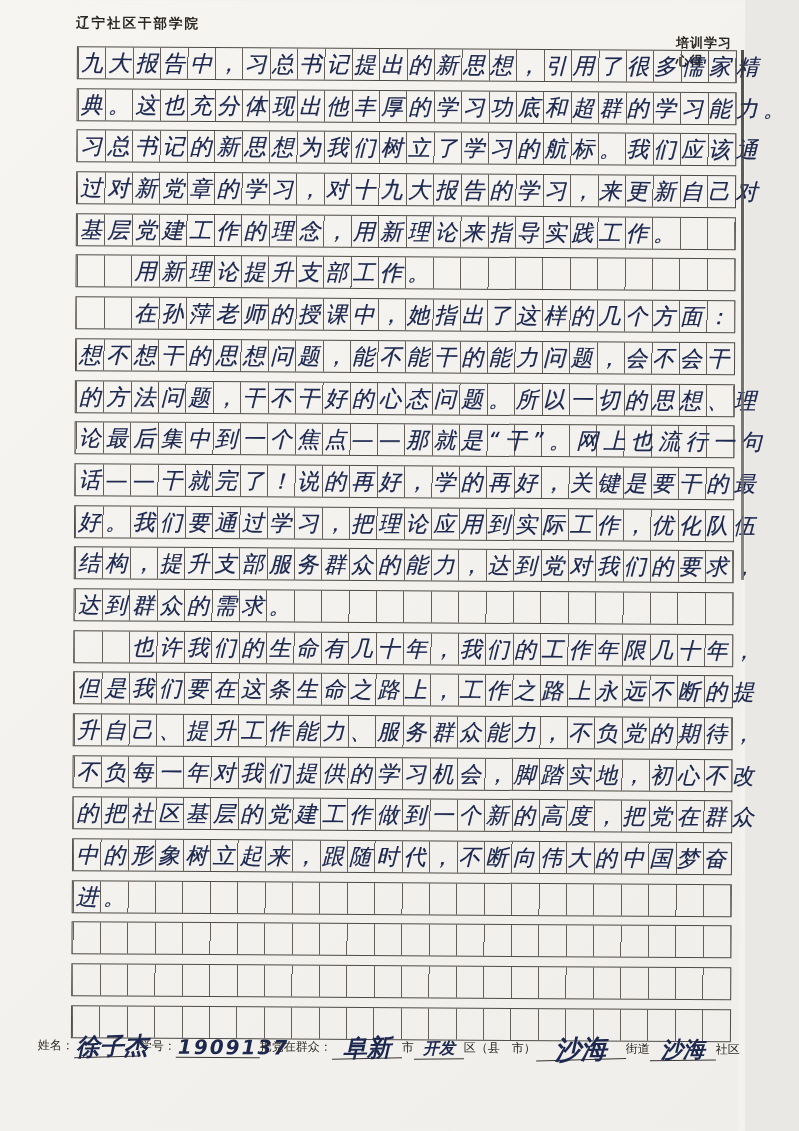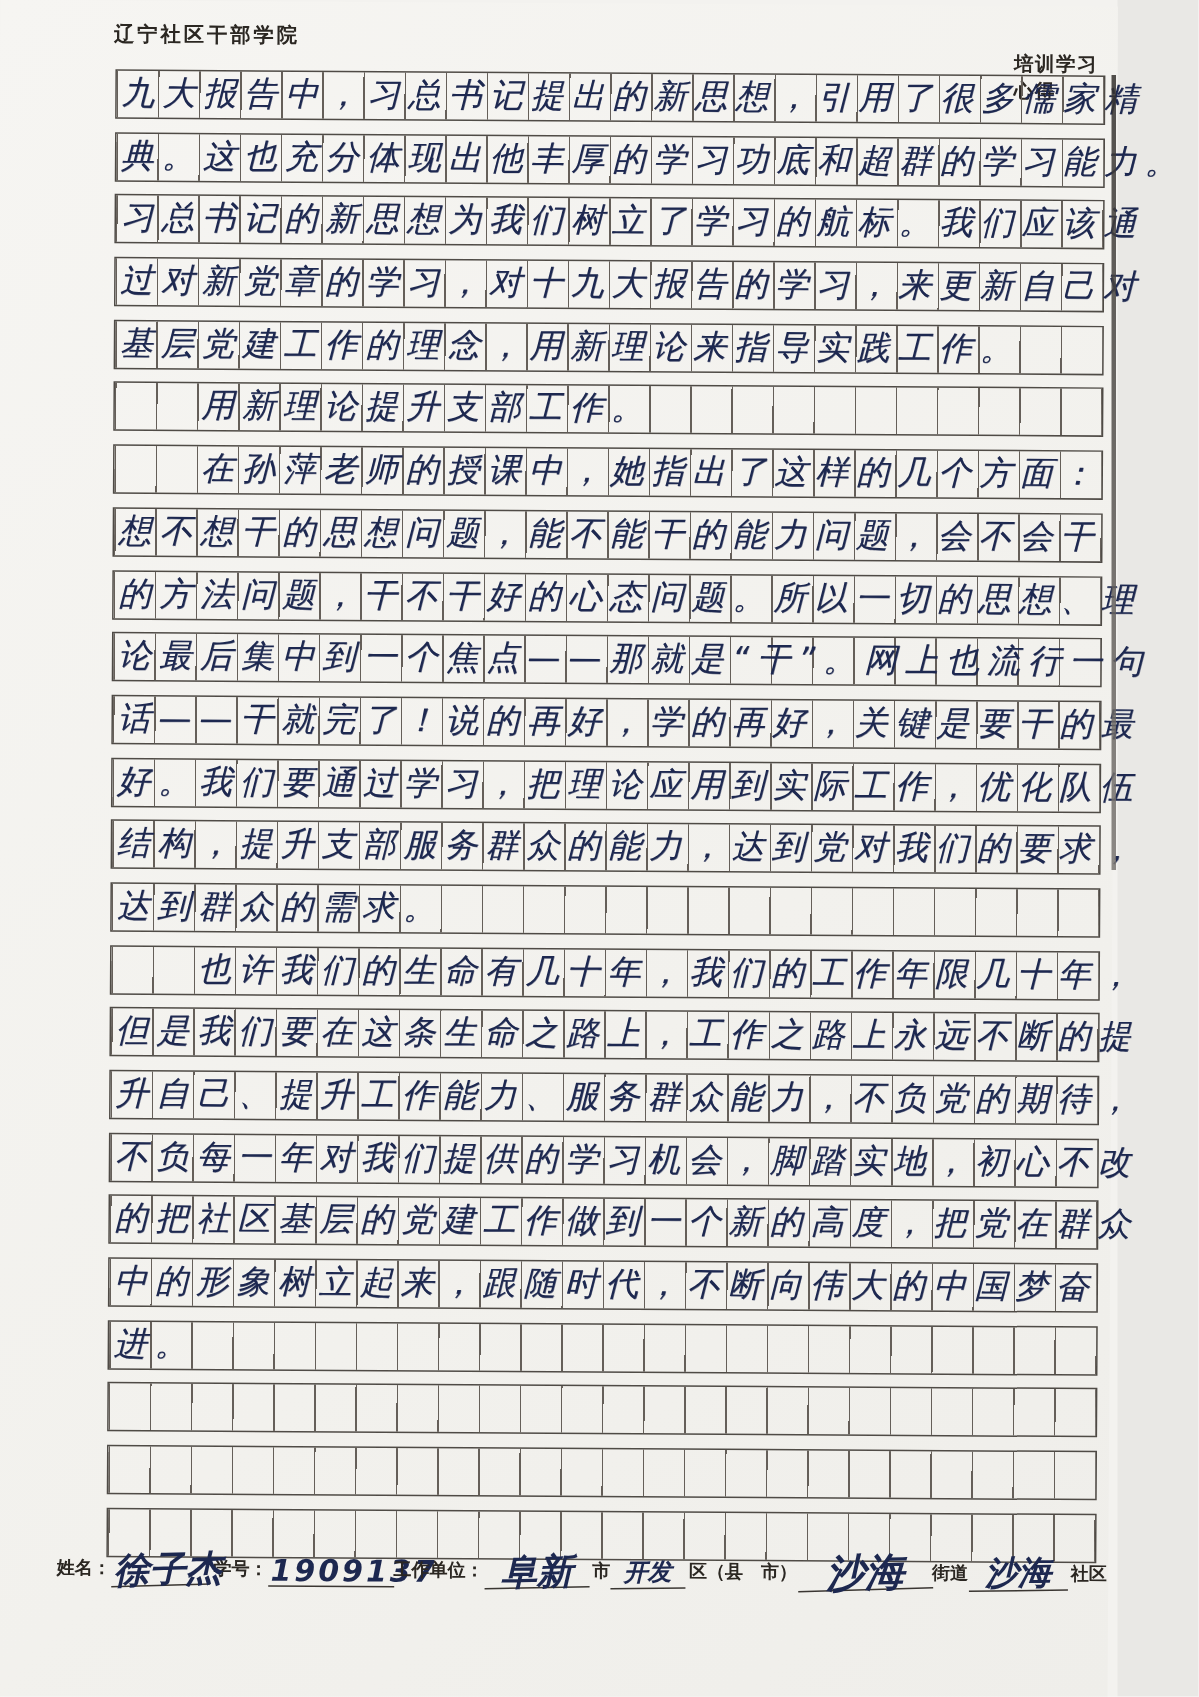--- a/index.html
+++ b/index.html
@@ -67,21 +67,21 @@
     text-shadow: 0.3px 0.3px 0 rgba(25,35,75,0.55);
   }
 
   
   .footer {
     position: absolute; left: 44px; top: 1036px; width: 700px;
     display: flex; align-items: flex-end; white-space: nowrap;
   }
   .f-label {
     font-family: "Liberation Serif", serif;
-    font-weight: 700;
+    font-weight: 400;
     font-size: 12px;
     color: #2b2722;
     padding-bottom: 3px;
   }
   .f-value {
     display: inline-block;
     border-bottom: 1.3px solid #3a3632;
     text-align: center;
     font-style: italic;
     font-weight: 600;
@@ -182,21 +182,21 @@
           <span class="hw"></span>
         </div>
     </div>
 
     <div class="footer">
       <span class="f-label">姓名：</span>
       <span class="f-value fv-name">徐子杰</span>
       <span class="f-gap"></span>
       <span class="f-label">学号：</span>
       <span class="f-value fv-id">1909137</span>
-      <span class="f-label">工作单位：</span>
+      <span class="f-label">把党在群众：</span>
       <span class="f-value fv-city">阜新</span>
       <span class="f-gap"></span>
       <span class="f-label">市</span>
       <span class="f-value fv-district">开发</span>
       <span class="f-gap"></span>
       <span class="f-label">区（县　市）</span>
       <span class="f-value fv-street">沙海</span>
       <span class="f-label">街道</span>
       <span class="f-value fv-community">沙海</span>
       <span class="f-gap"></span>

